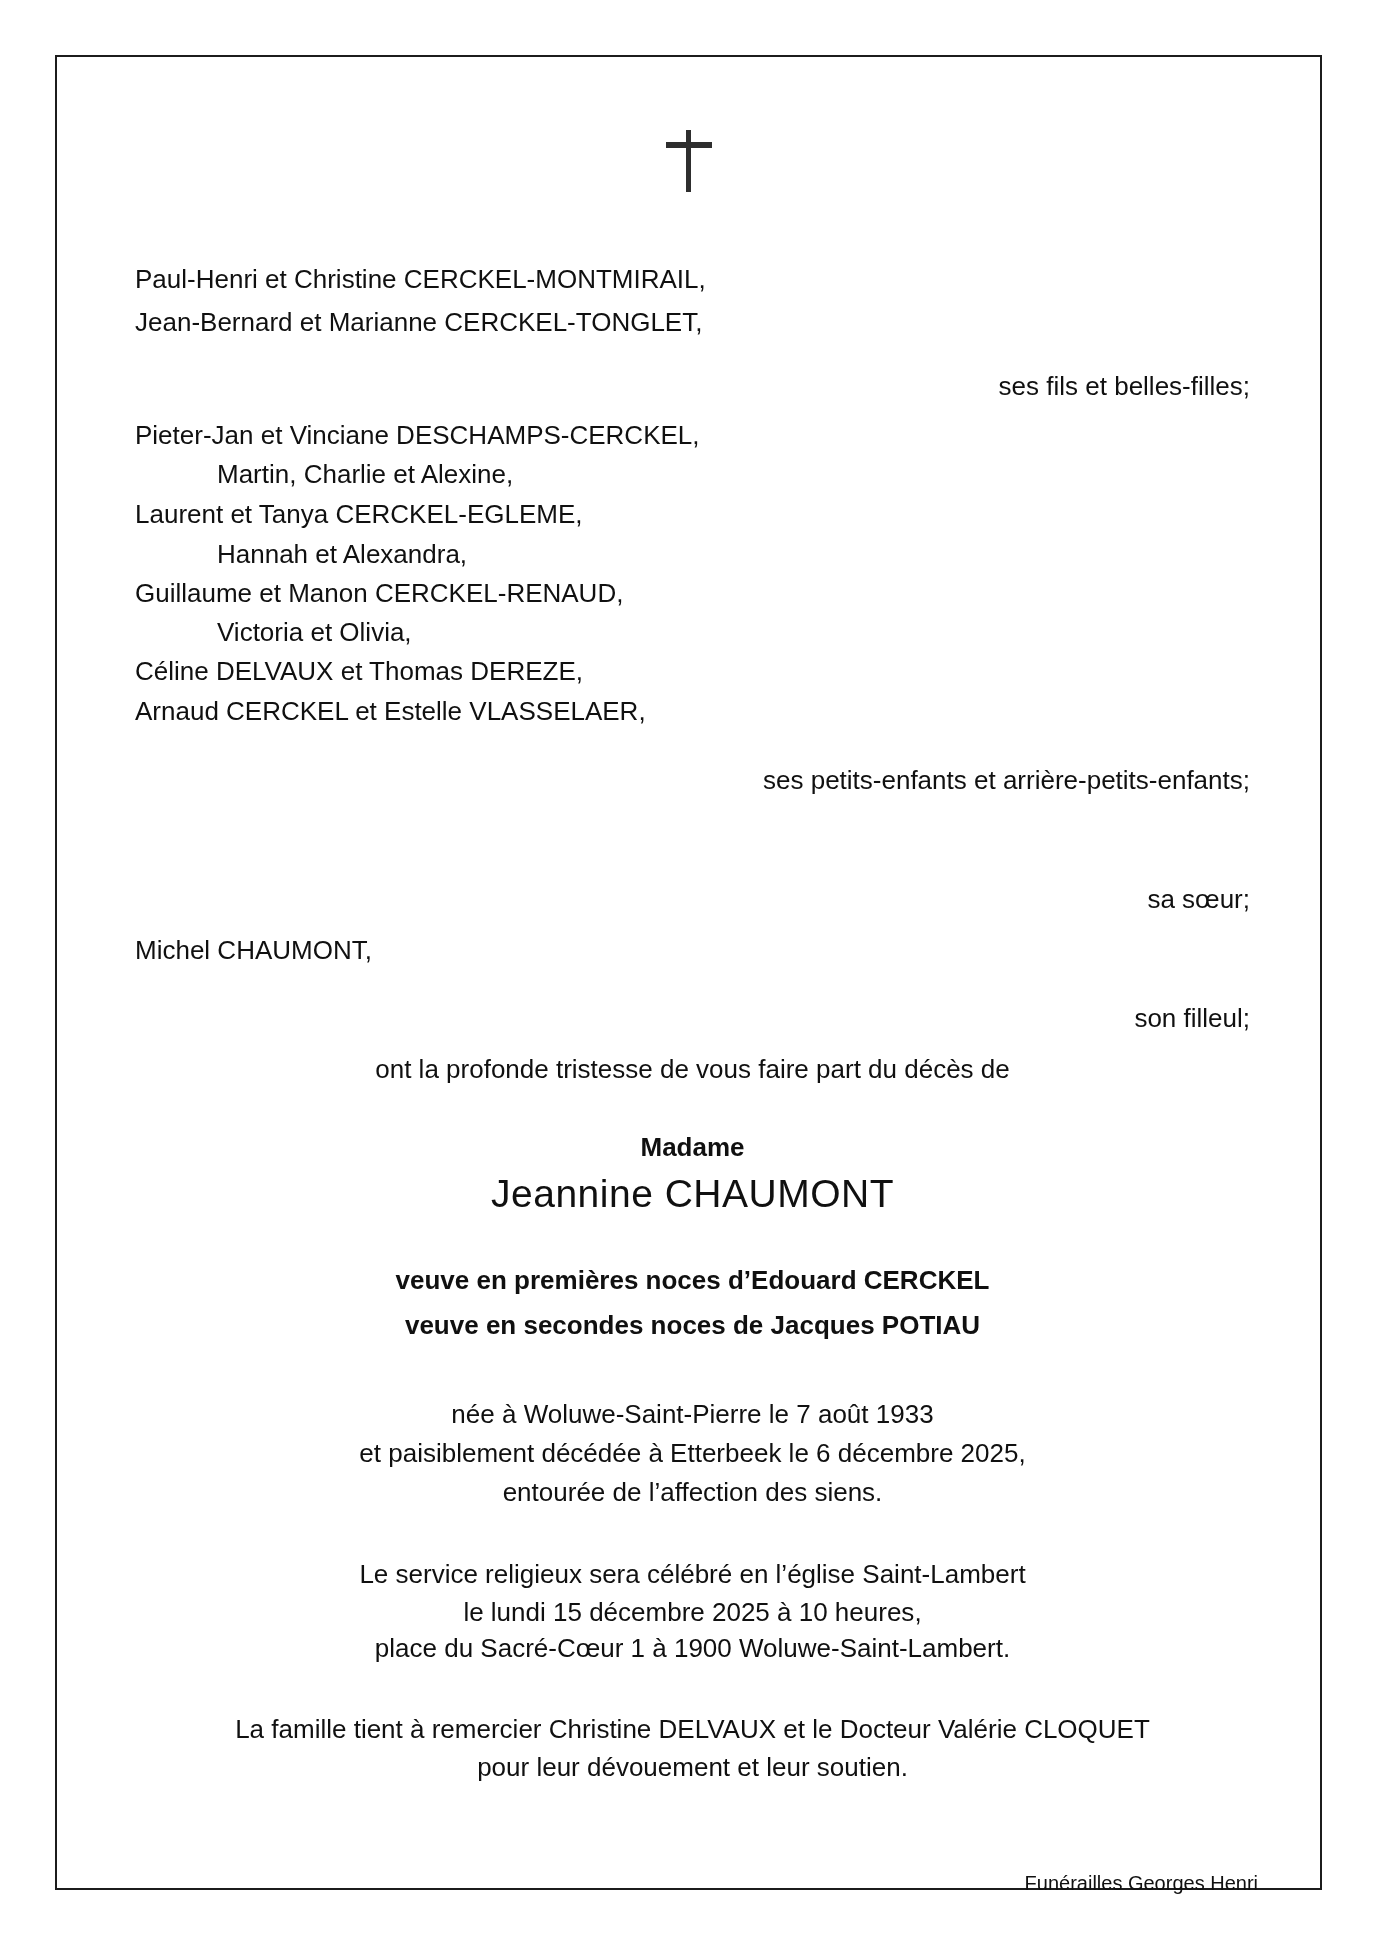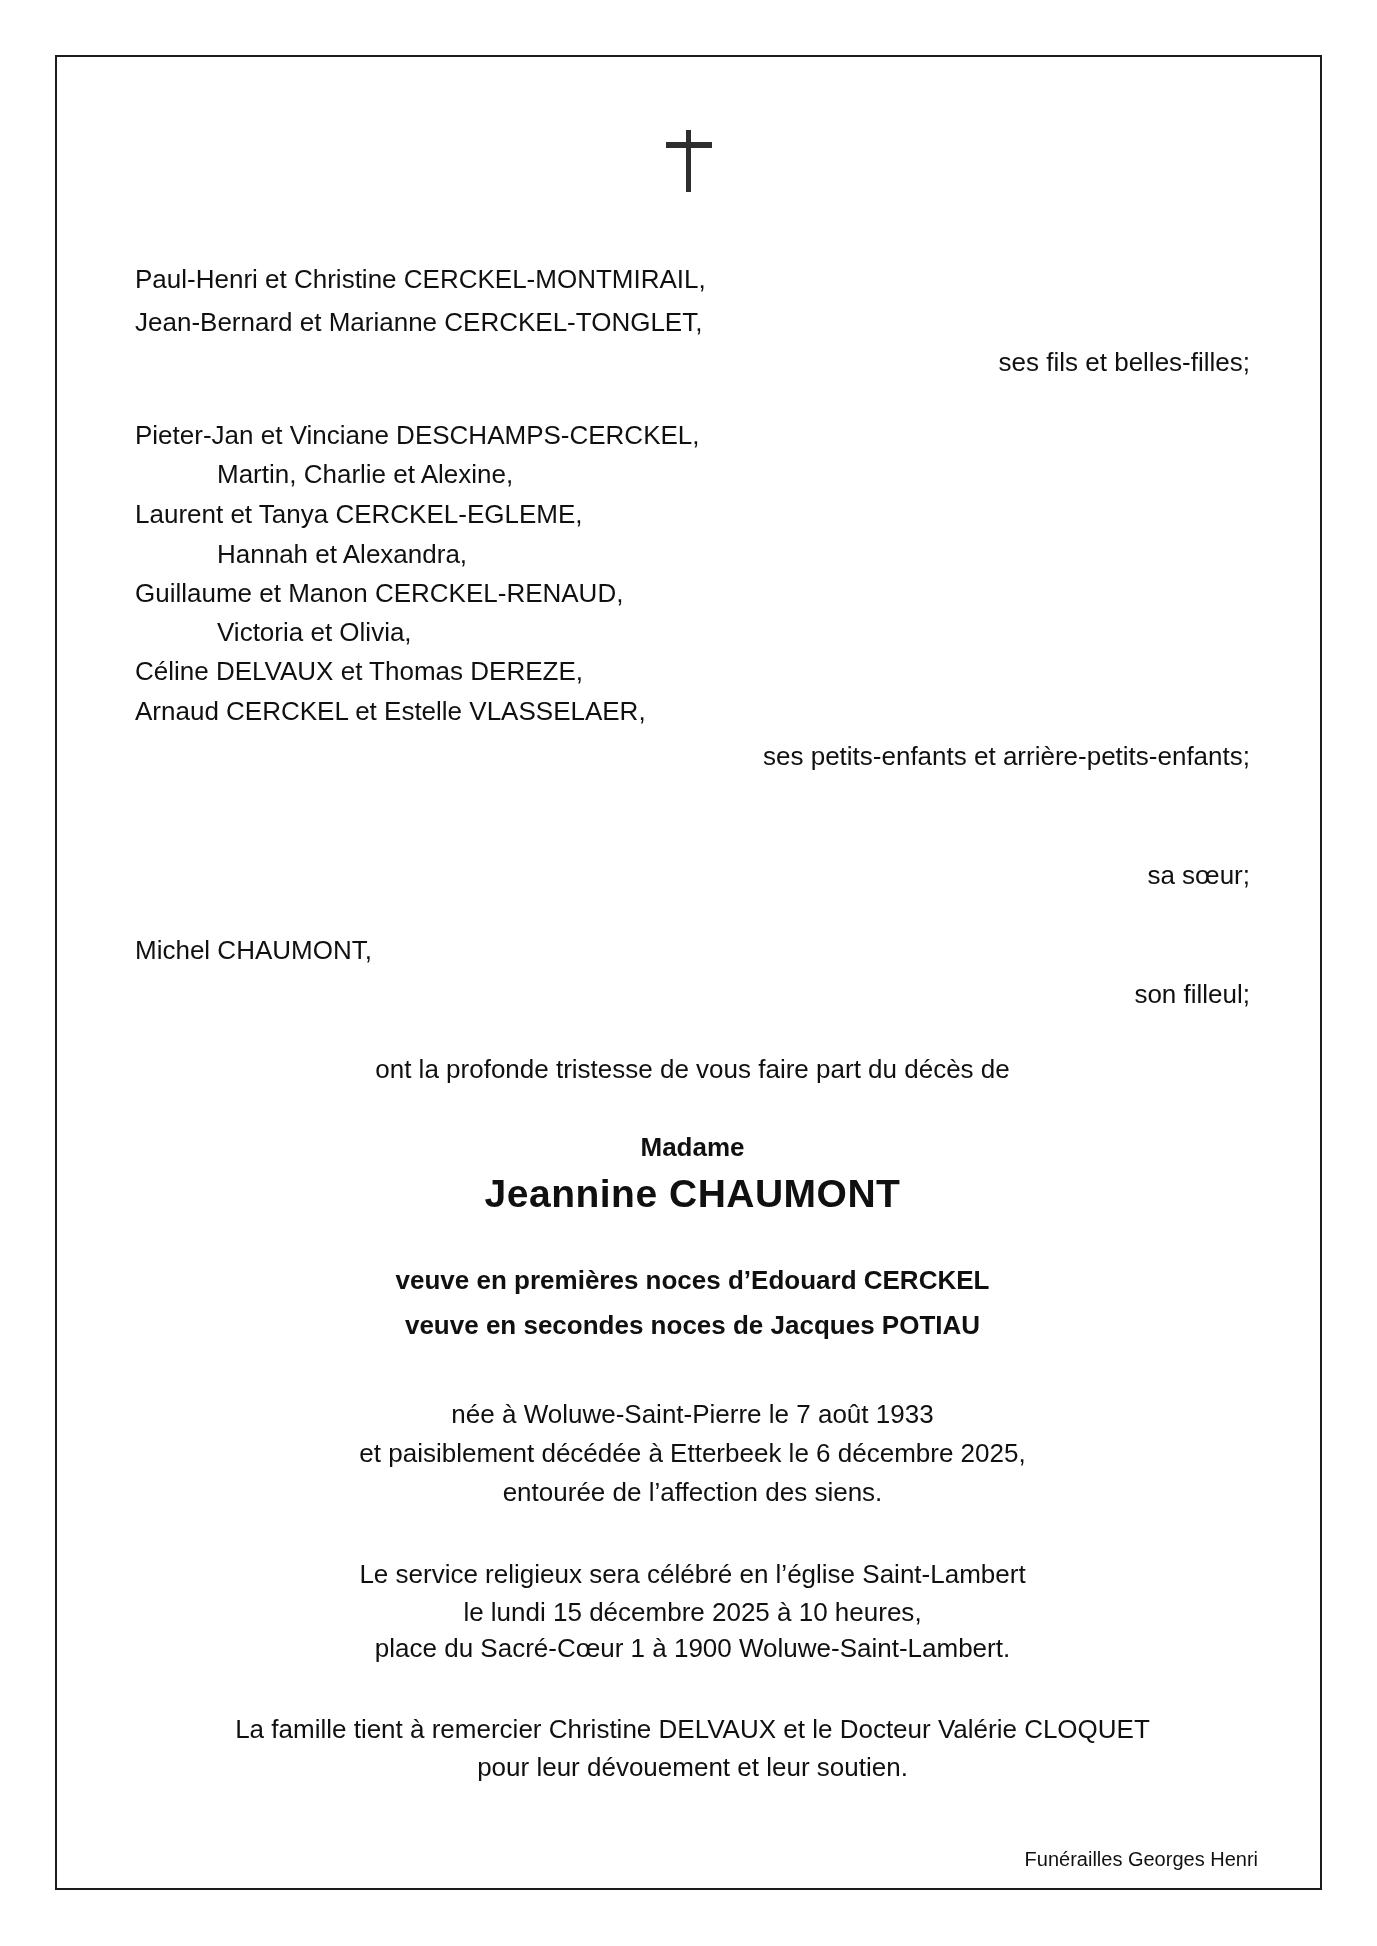--- a/index.html
+++ b/index.html
@@ -23,26 +23,26 @@
   }
   .line {
     position: absolute;
     left: 78px;
     right: 70px;
     font-size: 26px;
     line-height: 32px;
     white-space: nowrap;
   }
   .line.indent { left: 160px; }
-  .line.right  { text-align: right; }
+  .line.right  { text-align: right; margin-top: 24px; }
   .line.center { text-align: center; white-space: normal; }
   .line.bold   { font-weight: bold; }
   .deceased-name {
     font-size: 39px;
-    font-weight: bold;
+    font-weight: normal;
     letter-spacing: 0.5px;
   }
   .small {
     font-size: 20px;
   }
   .cross {
     position: absolute;
     top: 73px;
     left: 0;
     right: 0;

